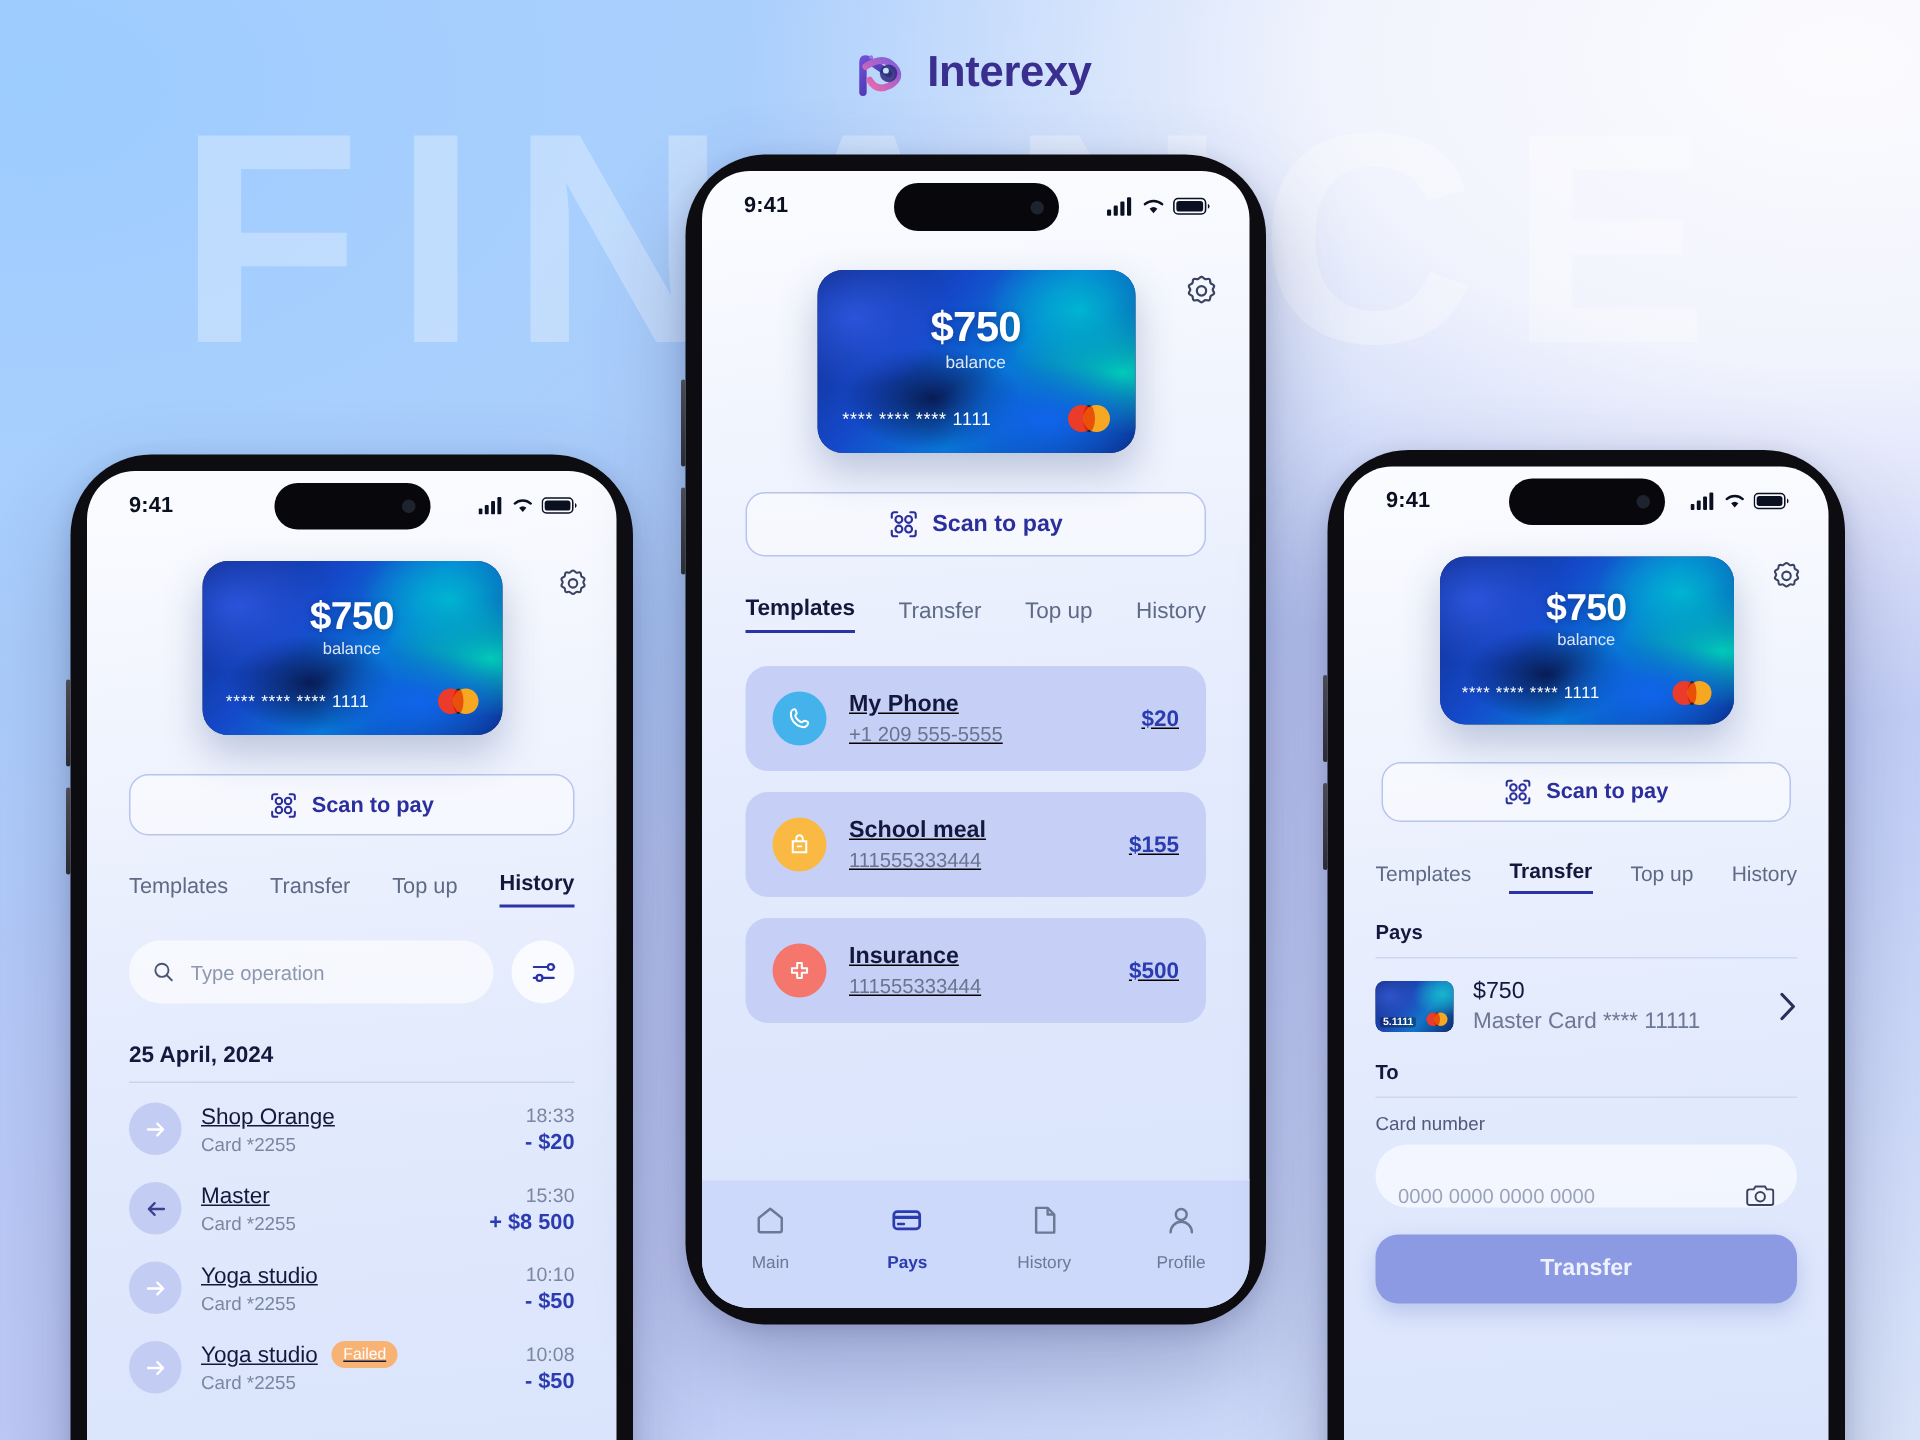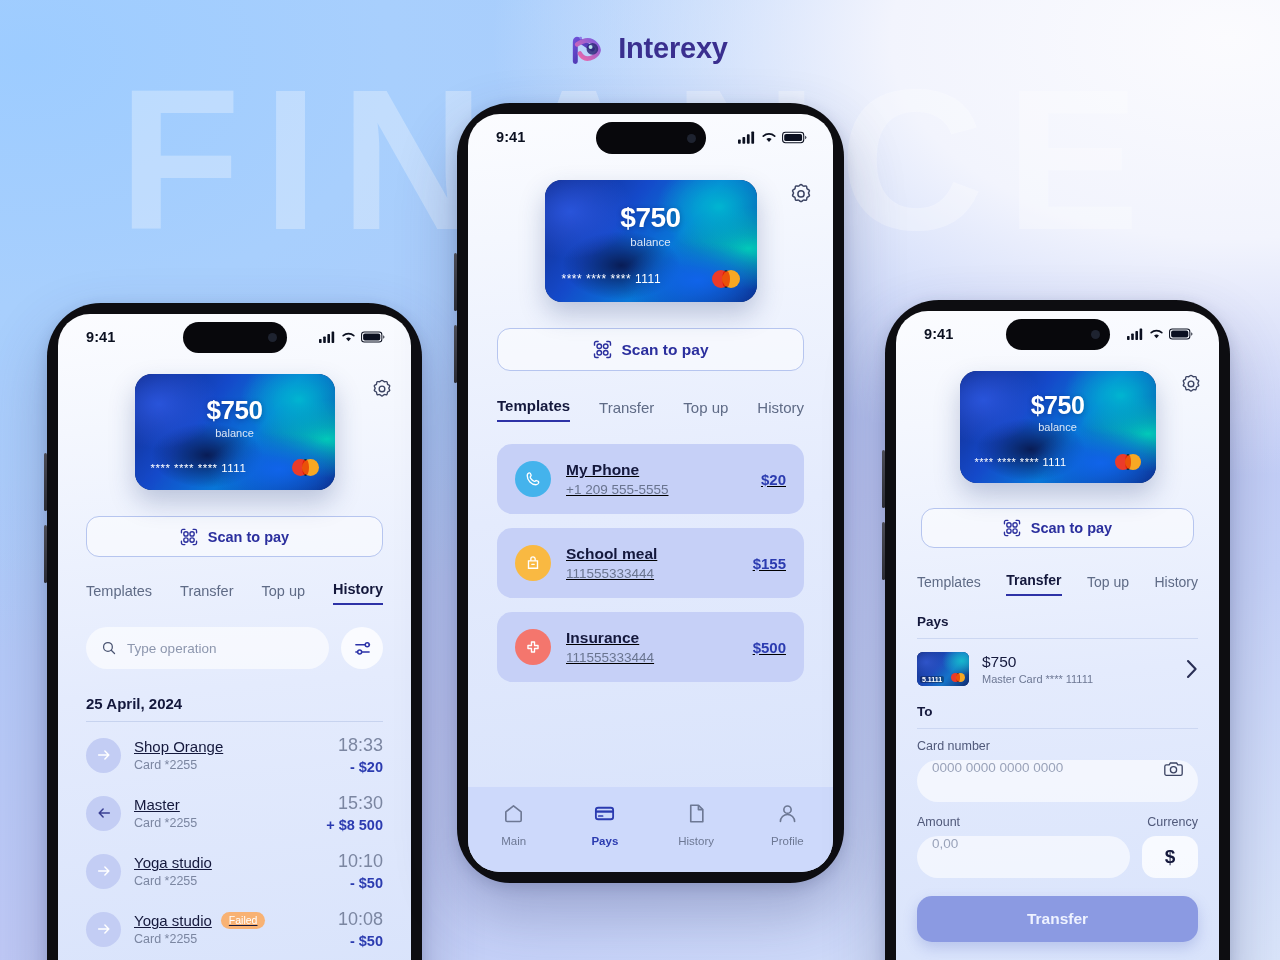--- a/index.html
+++ b/index.html
@@ -165,21 +165,21 @@
     width: 35px; height: 35px; border-radius: 50%;
     background: #c3cdf4; flex: 0 0 35px;
     display: flex; align-items: center; justify-content: center;
   }
   .txn-mid { flex: 1; min-width: 0; }
   .txn-title {
     font-size: 15px; color: #14183c; display: flex; align-items: center; gap: 9px; text-decoration: underline;
   }
   .txn-sub { font-size: 12.5px; color: #7b86a1; margin-top: 3px; }
   .txn-right { text-align: right; }
-  .txn-time { font-size: 18px; color: #7b86a1; }
+  .txn-time { font-size: 13px; color: #7b86a1; }
   .txn-amt { font-size: 14.5px; font-weight: 700; color: #2b3bb0; margin-top: 3px; white-space: nowrap; }
   .badge-failed {
     font-size: 10.5px; color: #fff; background: #f8b273;
     border-radius: 9px; padding: 2.5px 8px 3px; font-weight: 400;
   }
 
   
   .tpl {
     display: flex; align-items: center; gap: 15px;
     background: #c6d0f7; border-radius: 15px;
@@ -223,25 +223,25 @@
       radial-gradient(58% 66% at 86% 26%, #16b6cc 0%, rgba(22,182,204,0) 66%),
       linear-gradient(128deg,#14297a 0%,#1b49b8 40%,#1474c9 64%,#10296f 100%);
   }
   .mini-card .mini-label {
     position: absolute; left: 3px; bottom: 3px; font-size: 7px; font-weight: 700;
     color: #fff; background: rgba(0,0,0,0.30); border-radius: 2px; padding: 0 2px;
   }
   .mini-card .mini-mc { position: absolute; right: 4px; bottom: 4px; }
   .from-mid { flex: 1; }
   .from-amt { font-size: 15.5px; color: #14183c; }
-  .from-sub { font-size: 11px; color: #6d7894; margin-top: 2px; }
+  .from-sub { font-size: 15px; color: #6d7894; margin-top: 2px; }
   .field-cap { font-size: 12.5px; color: #50597a; margin-bottom: 7px; }
   .input-pill {
     height: 42px; border-radius: 21px; background: rgba(255,255,255,0.60);
-    display: flex; align-items: flex-start; padding: 0 15px; gap: 10px;
+    display: flex; align-items: flex-end; padding: 0 15px; gap: 10px;
   }
   .input-pill input {
     flex: 1; border: 0; background: transparent; outline: none;
     font-family: inherit; font-size: 13.5px; color: #2c3450;
   }
   .input-pill input::placeholder { color: #9aa3ba; }
   .amt-row { display: flex; align-items: flex-end; gap: 12px; }
   .cap-row { display: flex; align-items: center; justify-content: space-between; }
   .cur-btn {
     width: 56px; height: 42px; border-radius: 14px; flex: 0 0 56px;
@@ -687,30 +687,18 @@
       <div class="field-cap">Card number</div>
       <div class="input-pill">
         <input placeholder="0000 0000 0000 0000" style="">
         <svg width="19" height="17" viewBox="0 0 20 18">
               <path d="M2.4 5.2h3l1.3-2h6.6l1.3 2h3a1.6 1.6 0 0 1 1.6 1.6v7.8a1.6 1.6 0 0 1-1.6 1.6H2.4A1.6 1.6 0 0 1 .8 14.6V6.8A1.6 1.6 0 0 1 2.4 5.2Z" fill="none" stroke="#3c4463" stroke-width="1.4"></path>
               <circle cx="10" cy="10.4" r="3.3" fill="none" stroke="#3c4463" stroke-width="1.4"></circle>
             </svg>
       </div>
     </div>
 
-    <div style="margin-top:13px;">
-      <div class="cap-row">
-        <div class="field-cap">Amount</div>
-        <div class="field-cap">Currency</div>
-      </div>
-      <div class="amt-row">
-        <div class="input-pill" style="flex:1;">
-          <input placeholder="0,00" style="">
-        </div>
-        <div class="cur-btn">$</div>
-      </div>
-    </div>
 
     <div class="transfer-btn" style="margin-top:18px;">Transfer</div>
   </div>
 
 </div>
 </div>
 
 </body></html>

